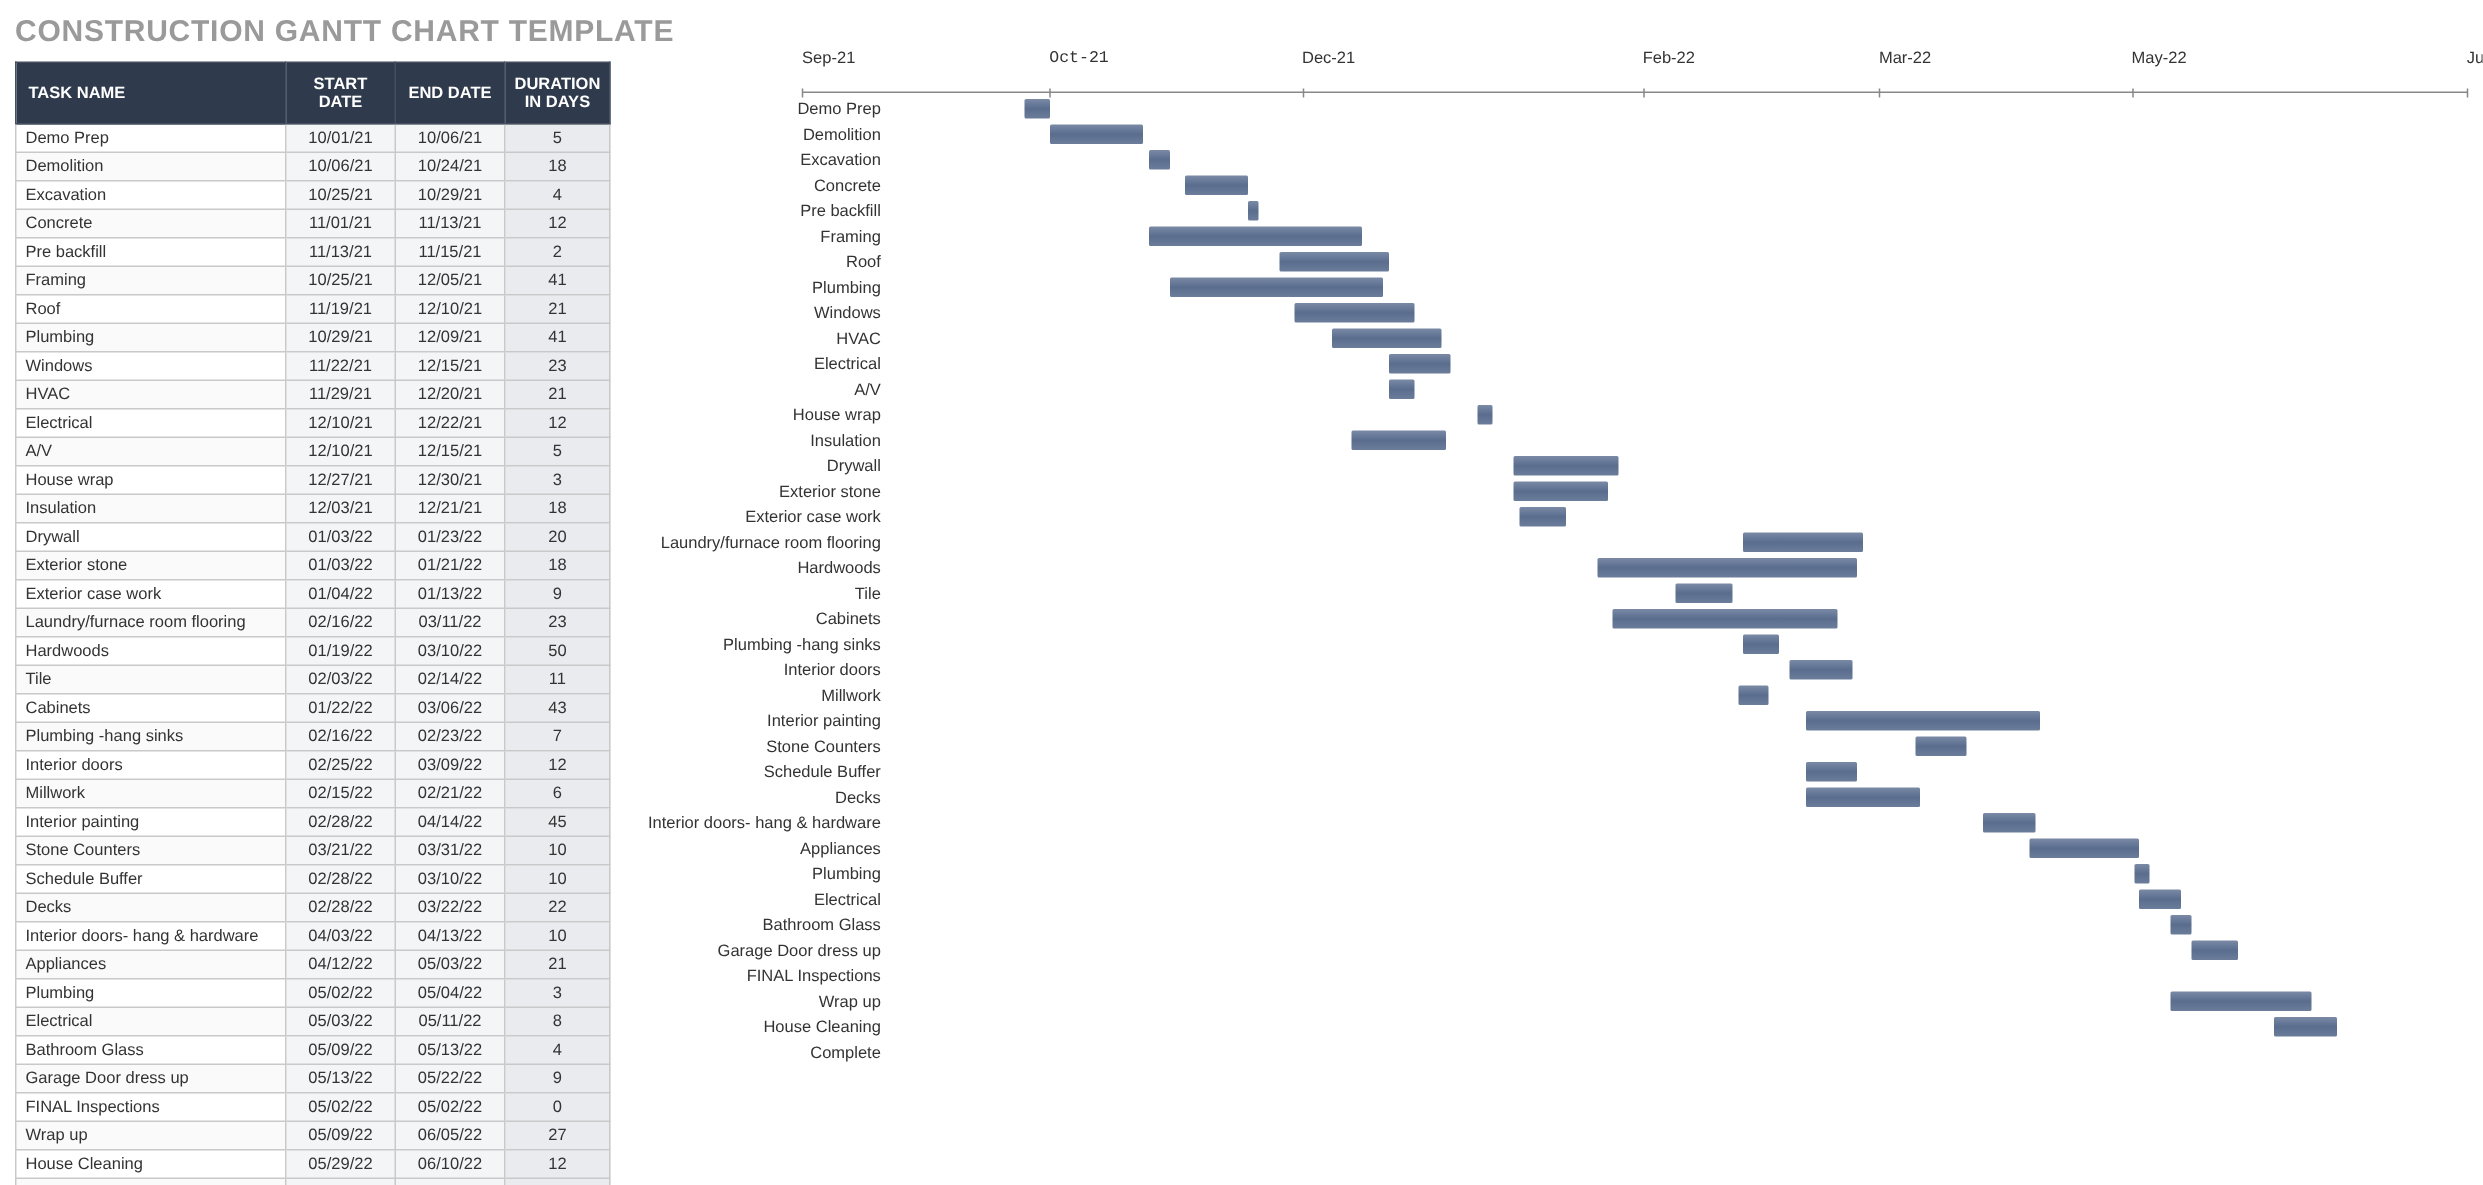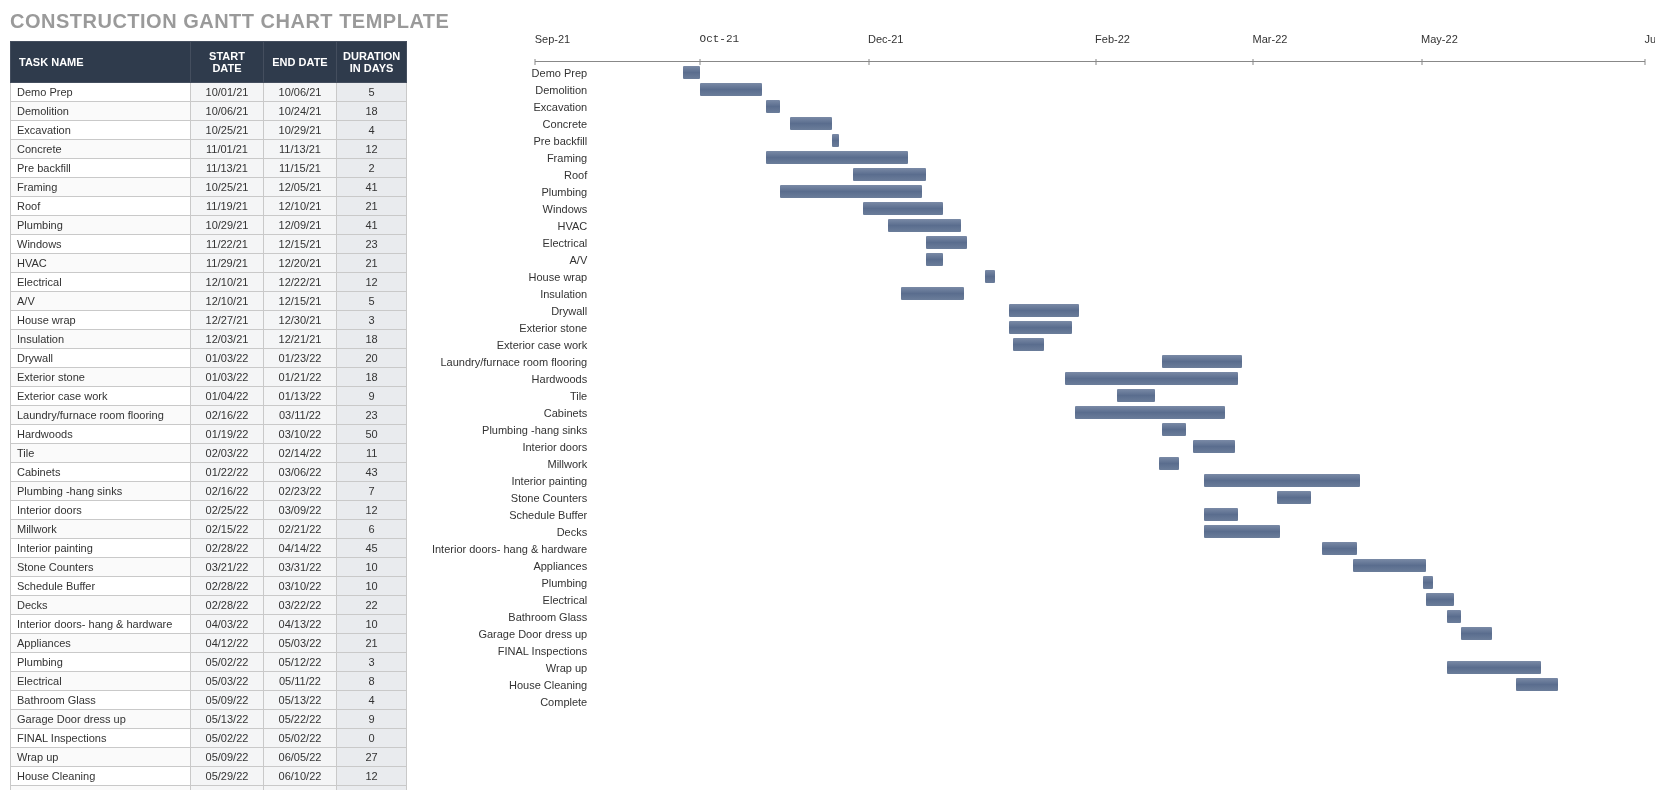--- a/index.html
+++ b/index.html
@@ -281,21 +281,21 @@
         </tr>
         <tr>
           <td class="task">Appliances</td>
           <td class="date">04/12/22</td>
           <td class="date">05/03/22</td>
           <td class="dur">21</td>
         </tr>
         <tr>
           <td class="task">Plumbing</td>
           <td class="date">05/02/22</td>
-          <td class="date">05/12/22</td>
+          <td class="date">05/04/22</td>
           <td class="dur">3</td>
         </tr>
         <tr>
           <td class="task">Electrical</td>
           <td class="date">05/03/22</td>
           <td class="date">05/11/22</td>
           <td class="dur">8</td>
         </tr>
         <tr>
           <td class="task">Bathroom Glass</td>

